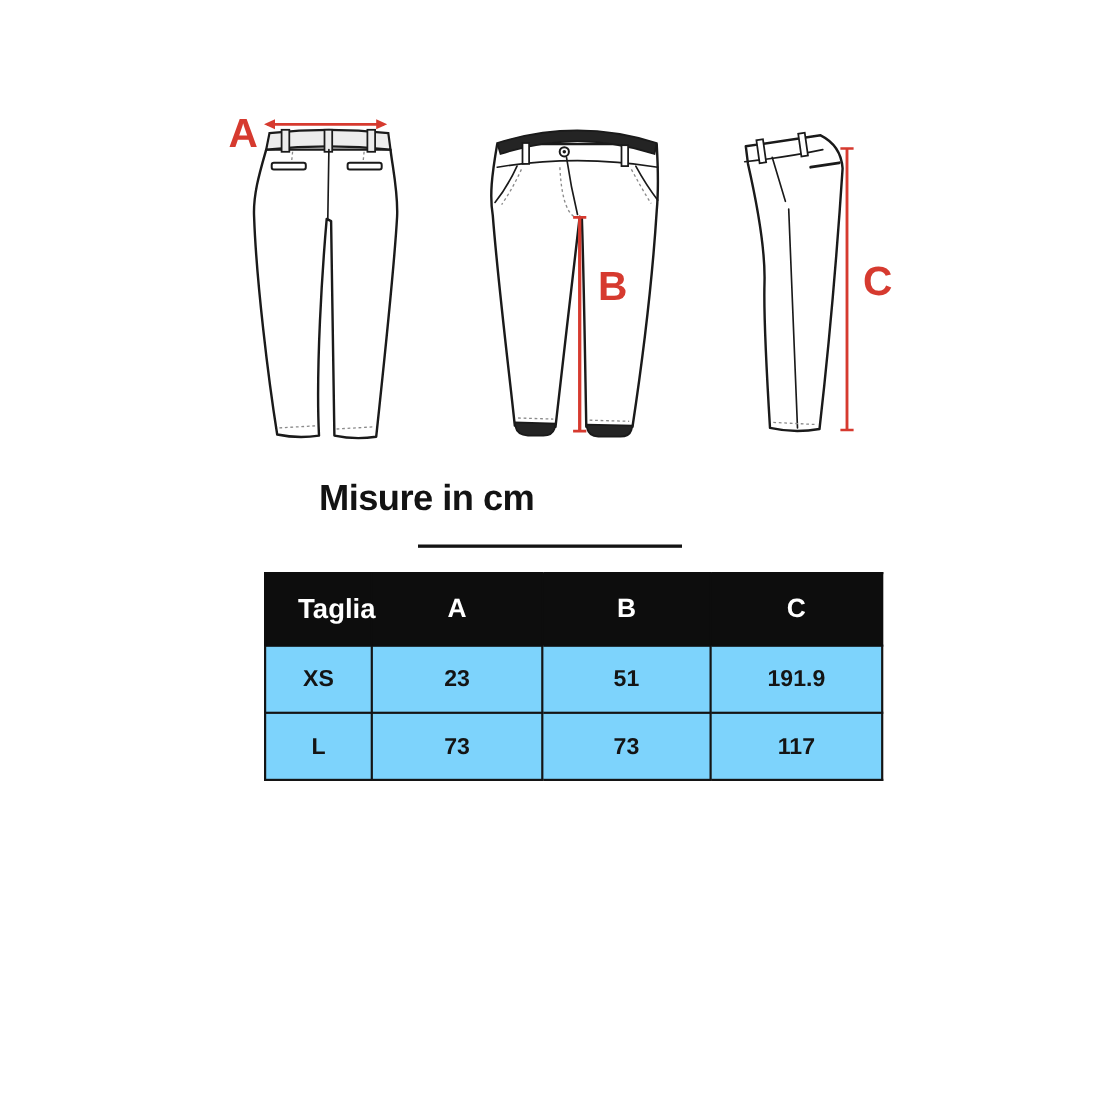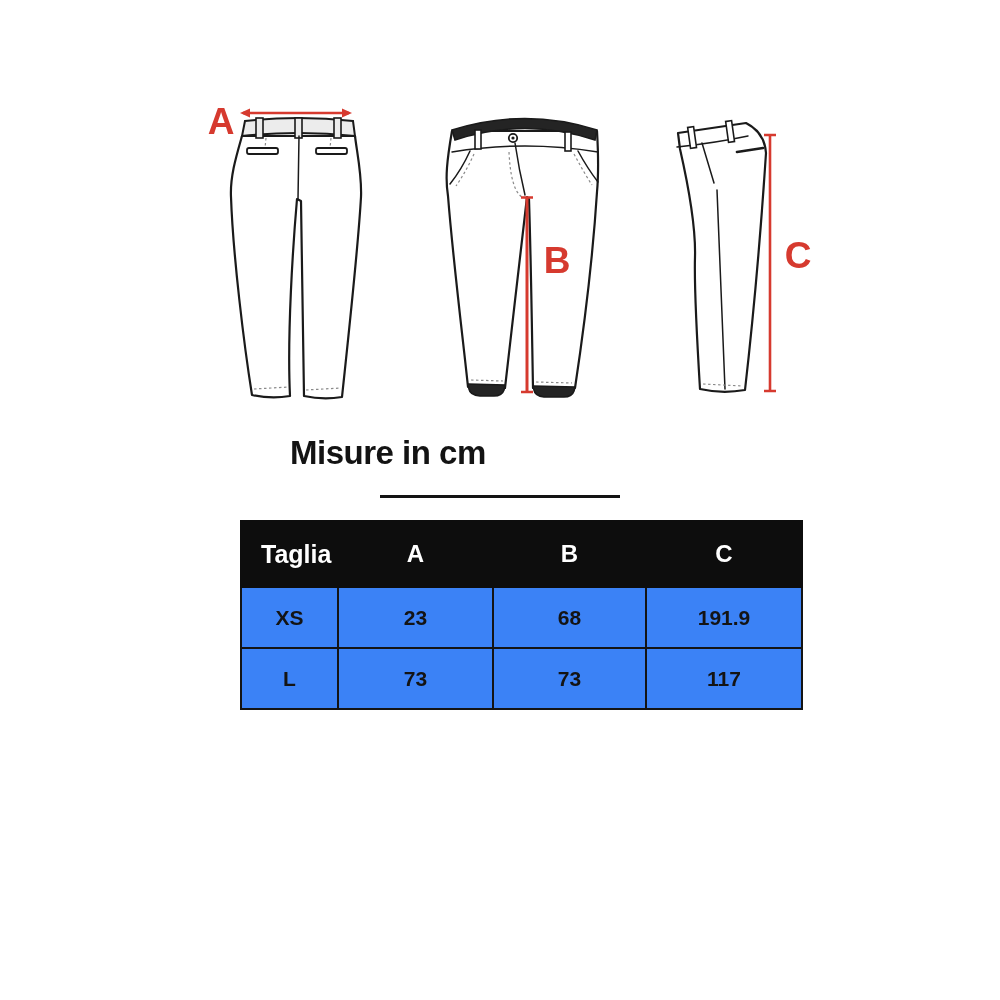--- a/index.html
+++ b/index.html
@@ -40,24 +40,24 @@
   table.size-table {
     position:absolute; left:240px; top:520px; width:561px;
     border-collapse:collapse; table-layout:fixed;
   }
   table.size-table thead th {
     background:#0d0d0d; color:#ffffff; height:62px;
     font-size:24px; font-weight:bold; text-align:center;
     border:2px solid #0d0d0d;
   }
   table.size-table thead th.col-size {
-    text-align:left; padding-left:19px; font-size:25px;
+    text-align:left; padding-left:29px; font-size:25px;
   }
   table.size-table tbody td {
-    background:#3b82f6; border:2.5px solid #141414;
+    background:#7dd3fc; border:2.5px solid #141414;
     height:57px; text-align:center; vertical-align:middle;
     font-size:21px; font-weight:bold; color:#141414;
   }
 </style>
 </head>
 <body>
 
 <div class="page">
 
   <svg class="diagram" style="left:190px; top:95px;" width="180" height="310" viewBox="0 0 180 310">
@@ -148,21 +148,21 @@
         <th class="col-size">Taglia</th>
         <th>A</th>
         <th>B</th>
         <th>C</th>
       </tr>
     </thead>
     <tbody>
       <tr>
         <td>XS</td>
         <td>23</td>
-        <td>68</td>
+        <td>51</td>
         <td>191.9</td>
       </tr>
       <tr>
         <td>L</td>
         <td>73</td>
         <td>73</td>
         <td>117</td>
       </tr>
     </tbody>
   </table>

